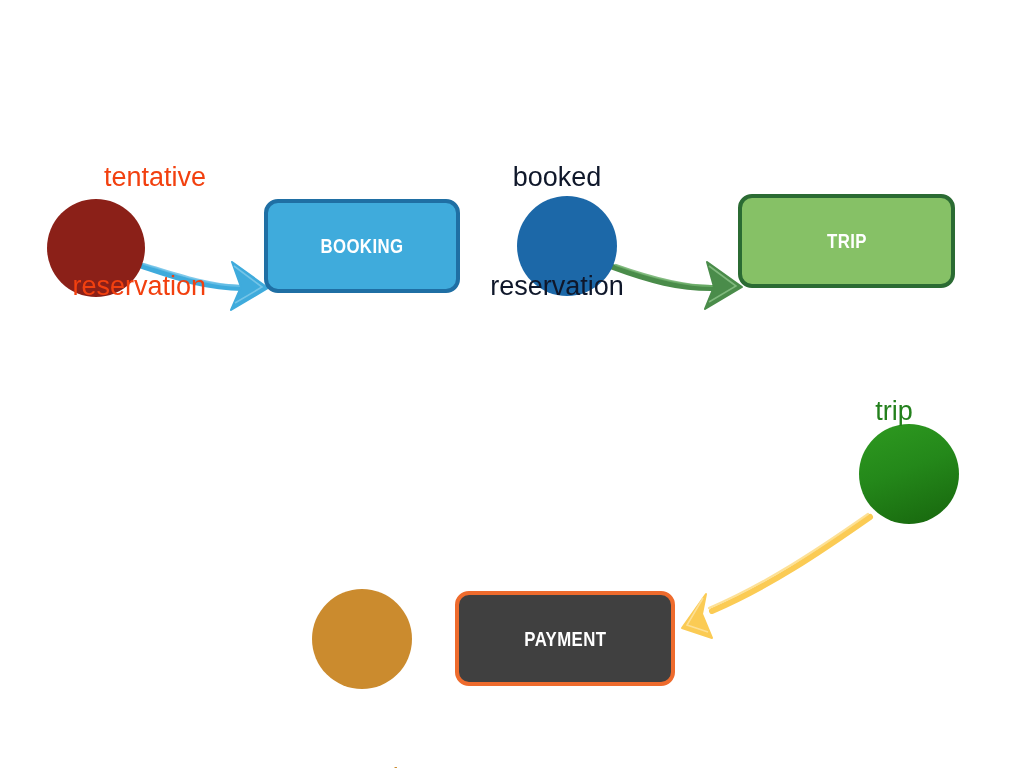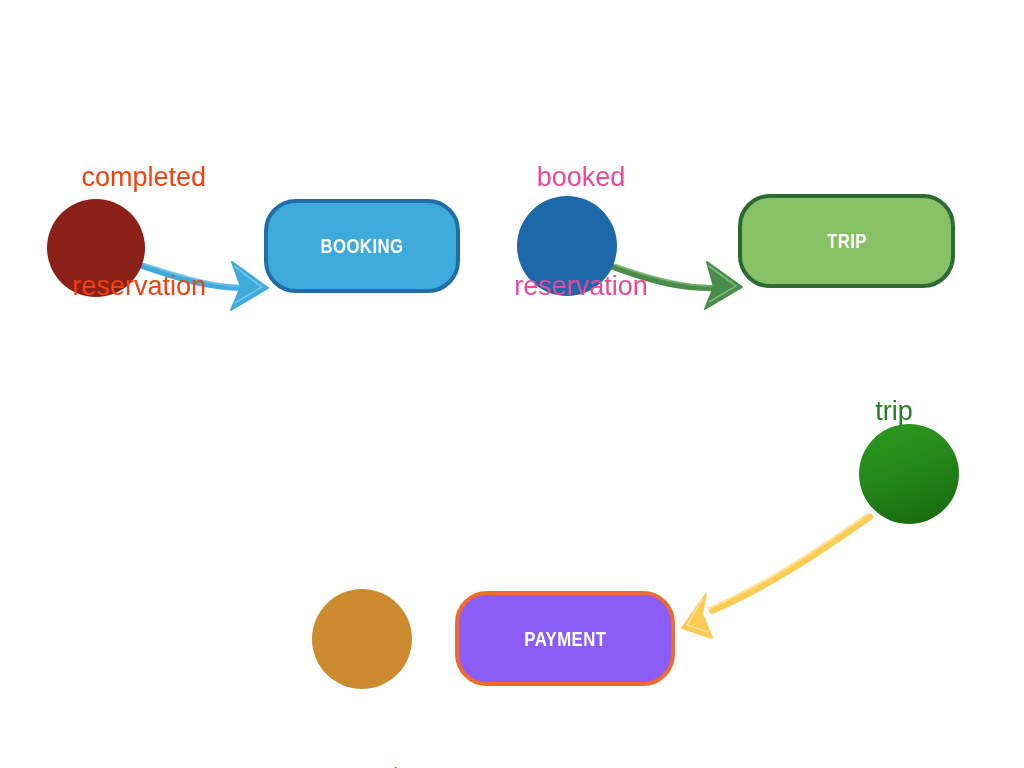--- a/index.html
+++ b/index.html
@@ -17,21 +17,21 @@
   #canvas {
     position: absolute;
     left: 0;
     top: 0;
     width: 1024px;
     height: 768px;
   }
   .node-box {
     position: absolute;
     box-sizing: border-box;
-    border-radius: 32px;
+    border-radius: 14px;
     display: flex;
     align-items: center;
     justify-content: center;
     color: #ffffff;
     font-weight: bold;
     letter-spacing: 0.5px;
     font-stretch: condensed;
     transform-origin: center;
   }
   .node-box .box-label {
@@ -55,33 +55,33 @@
   }
   .label.center { text-align: center; }
   .label.right  { text-align: right; }
 
   
   #box-booking { left: 264px; top: 199px; width: 196px; height: 94px;
                  background: #3FABDC; border: 4px solid #1F6FA4; }
   #box-trip    { left: 738px; top: 194px; width: 217px; height: 94px;
                  background: #86C166; border: 4px solid #2B6B33; }
   #box-payment { left: 455px; top: 591px; width: 220px; height: 95px;
-                 background: #8b5cf6; border: 4px solid #EE6B2D; }
+                 background: #404040; border: 4px solid #EE6B2D; }
 
   #circle-tentative { left: 47px;  top: 199px; width: 98px;  height: 98px;
                       background: #8B2018; }
   #circle-booked    { left: 517px; top: 196px; width: 100px; height: 100px;
                       background: #1C68A8; }
   #circle-completed { left: 859px; top: 424px; width: 100px; height: 100px;
                       background: linear-gradient(160deg, #2E9A20 0%, #24881A 45%, #17650D 100%); }
   #circle-charged   { left: 312px; top: 589px; width: 100px; height: 100px;
                       background: #CB8B2E; }
 
   #label-tentative { left: 22px;  top: 86px;  width: 184px; color: #F2400F; }
-  #label-booked    { left: 484px; top: 86px;  width: 194px; color: #ec4899; }
+  #label-booked    { left: 460px; top: 86px;  width: 194px; color: #0f172a; }
   #label-completed { left: 794px; top: 320px; width: 200px; color: #23801C; }
   #label-charged   { left: 262px; top: 687px; width: 200px; color: #CB8B2E; }
 </style>
 </head>
 <body>
 
 <svg id="canvas" viewBox="0 0 1024 768" xmlns="http://www.w3.org/2000/svg">
 
   <g>
     <path d="M142,266 C175,277 205,288 243,288" fill="none" stroke="#3FABDC" stroke-width="6" stroke-linecap="round"></path>
@@ -114,21 +114,21 @@
   <span class="box-label">BOOKING</span>
 </div>
 <div class="node-box" id="box-trip">
   <span class="box-label">TRIP</span>
 </div>
 <div class="node-box" id="box-payment">
   <span class="box-label">PAYMENT</span>
 </div>
 
 <div class="label right" id="label-tentative">
-  <div>completed</div>
+  <div>tentative</div>
   <div>reservation</div>
 </div>
 
 <div class="label center" id="label-booked">
   <div>booked</div>
   <div>reservation</div>
 </div>
 
 <div class="label center" id="label-completed">
   <div>trip</div>

